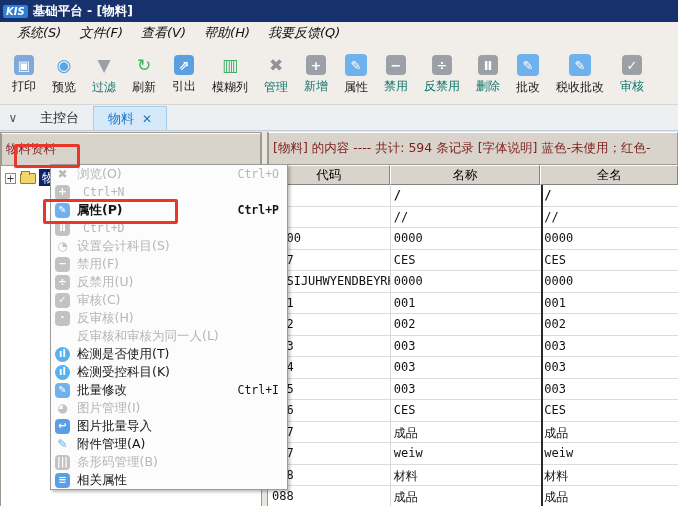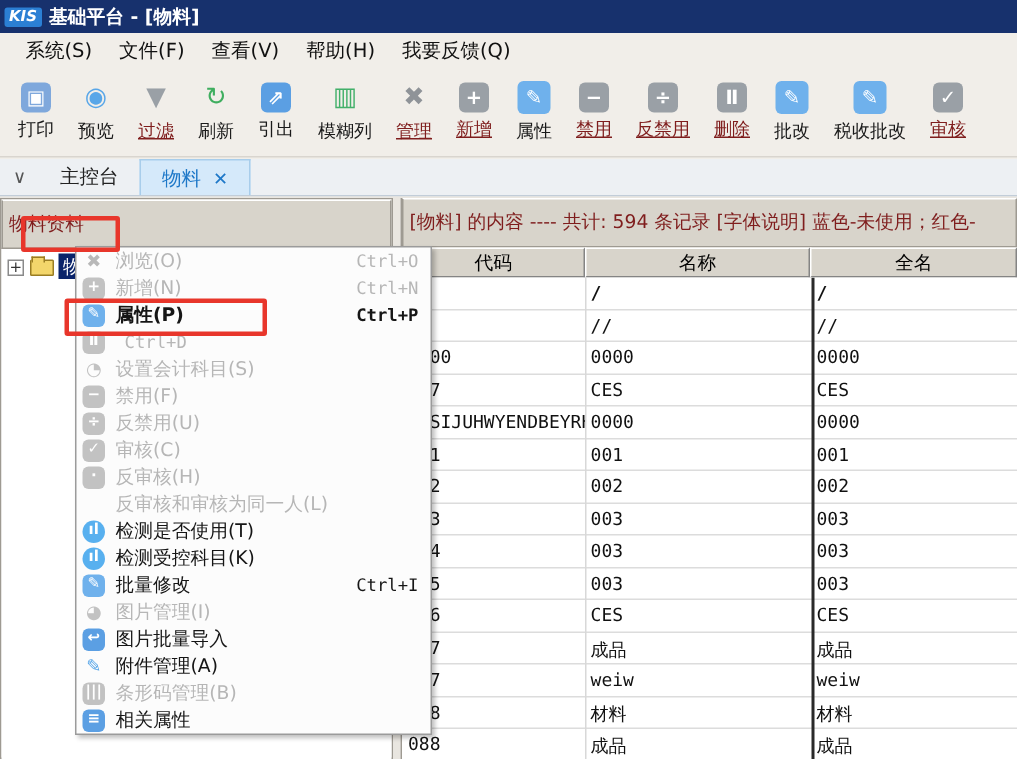--- a/index.html
+++ b/index.html
@@ -9,30 +9,30 @@
 
   
   .titlebar { position:absolute; left:0; top:0; width:678px; height:22px; background:#17316d;
               display:flex; align-items:center; padding-left:3px; }
   .logo { display:inline-block; background:#2b7fd4; color:#fff; font-weight:bold; font-style:italic;
           font-size:10px; padding:1px 3px; border-radius:2px; margin-right:5px; }
   .wtitle { color:#fff; font-weight:bold; font-size:12.5px;text-align:right; }
 
   
   .menubar { position:absolute; left:0; top:22px; width:678px; height:24px; background:#f1eee9;
-             display:flex; align-items:center; padding-left:8px; }
+             display:flex; align-items:flex-start; padding-left:8px;font-style:italic; }
   .menubar .mitem { padding:2px 9px; font-size:13px; color:#111; cursor:default; }
 
   
   .toolbar { position:absolute; left:0; top:46px; width:678px; height:59px; background:#f1eee9;
              border-bottom:1px solid #d9d5cf; display:flex; align-items:center; padding-left:4px; }
   .tbtn { display:flex; flex-direction:column; align-items:center; justify-content:center;
           padding:3px 8px; min-width:38px; }
   .tbtn .lbl { font-size:12px; margin-top:3px; white-space:nowrap; }
-  .tbtn.disabled .lbl { color:#7f1d1d;text-decoration:underline; }
+  .tbtn.disabled .lbl { color:#0f766e; }
   .icon { display:inline-flex; align-items:center; justify-content:center; width:22px; height:22px;
           font-size:17px; line-height:1; }
   .icon.square { width:20px; height:20px; border-radius:4px; color:#fff; font-size:13px; font-weight:bold; }
   .icon.circle { width:20px; height:20px; border-radius:50%; color:#fff; font-size:11px; font-weight:bold; }
   .icon.pencil { border-radius:4px; color:#fff; font-size:13px; }
 
   
   .tabbar { position:absolute; left:0; top:106px; width:678px; height:25px; background:#edf0f3;
             border-bottom:1px solid #c2cdd8; display:flex; align-items:stretch; }
   .chev { width:26px; display:flex; align-items:center; justify-content:center; color:#555;
@@ -291,21 +291,20 @@
         <span class="ci">
           <span class="icon" style="color: rgb(184, 184, 184);">✖</span>
         </span>
         <span class="clabel">浏览(O)</span>
         <span class="csc">Ctrl+O</span>
       </div>
       <div class="citem disabled">
         <span class="ci">
           <span class="icon square" style="background: rgb(194, 194, 194);">+</span>
         </span>
-        <span class="clabel">新增(N)</span>
         <span class="csc">Ctrl+N</span>
       </div>
       <div class="citem enabled bold">
         <span class="ci">
           <span class="icon pencil" style="background: rgb(111, 177, 236);">✎</span>
         </span>
         <span class="clabel">属性(P)</span>
         <span class="csc">Ctrl+P</span>
       </div>
       <div class="citem disabled">

